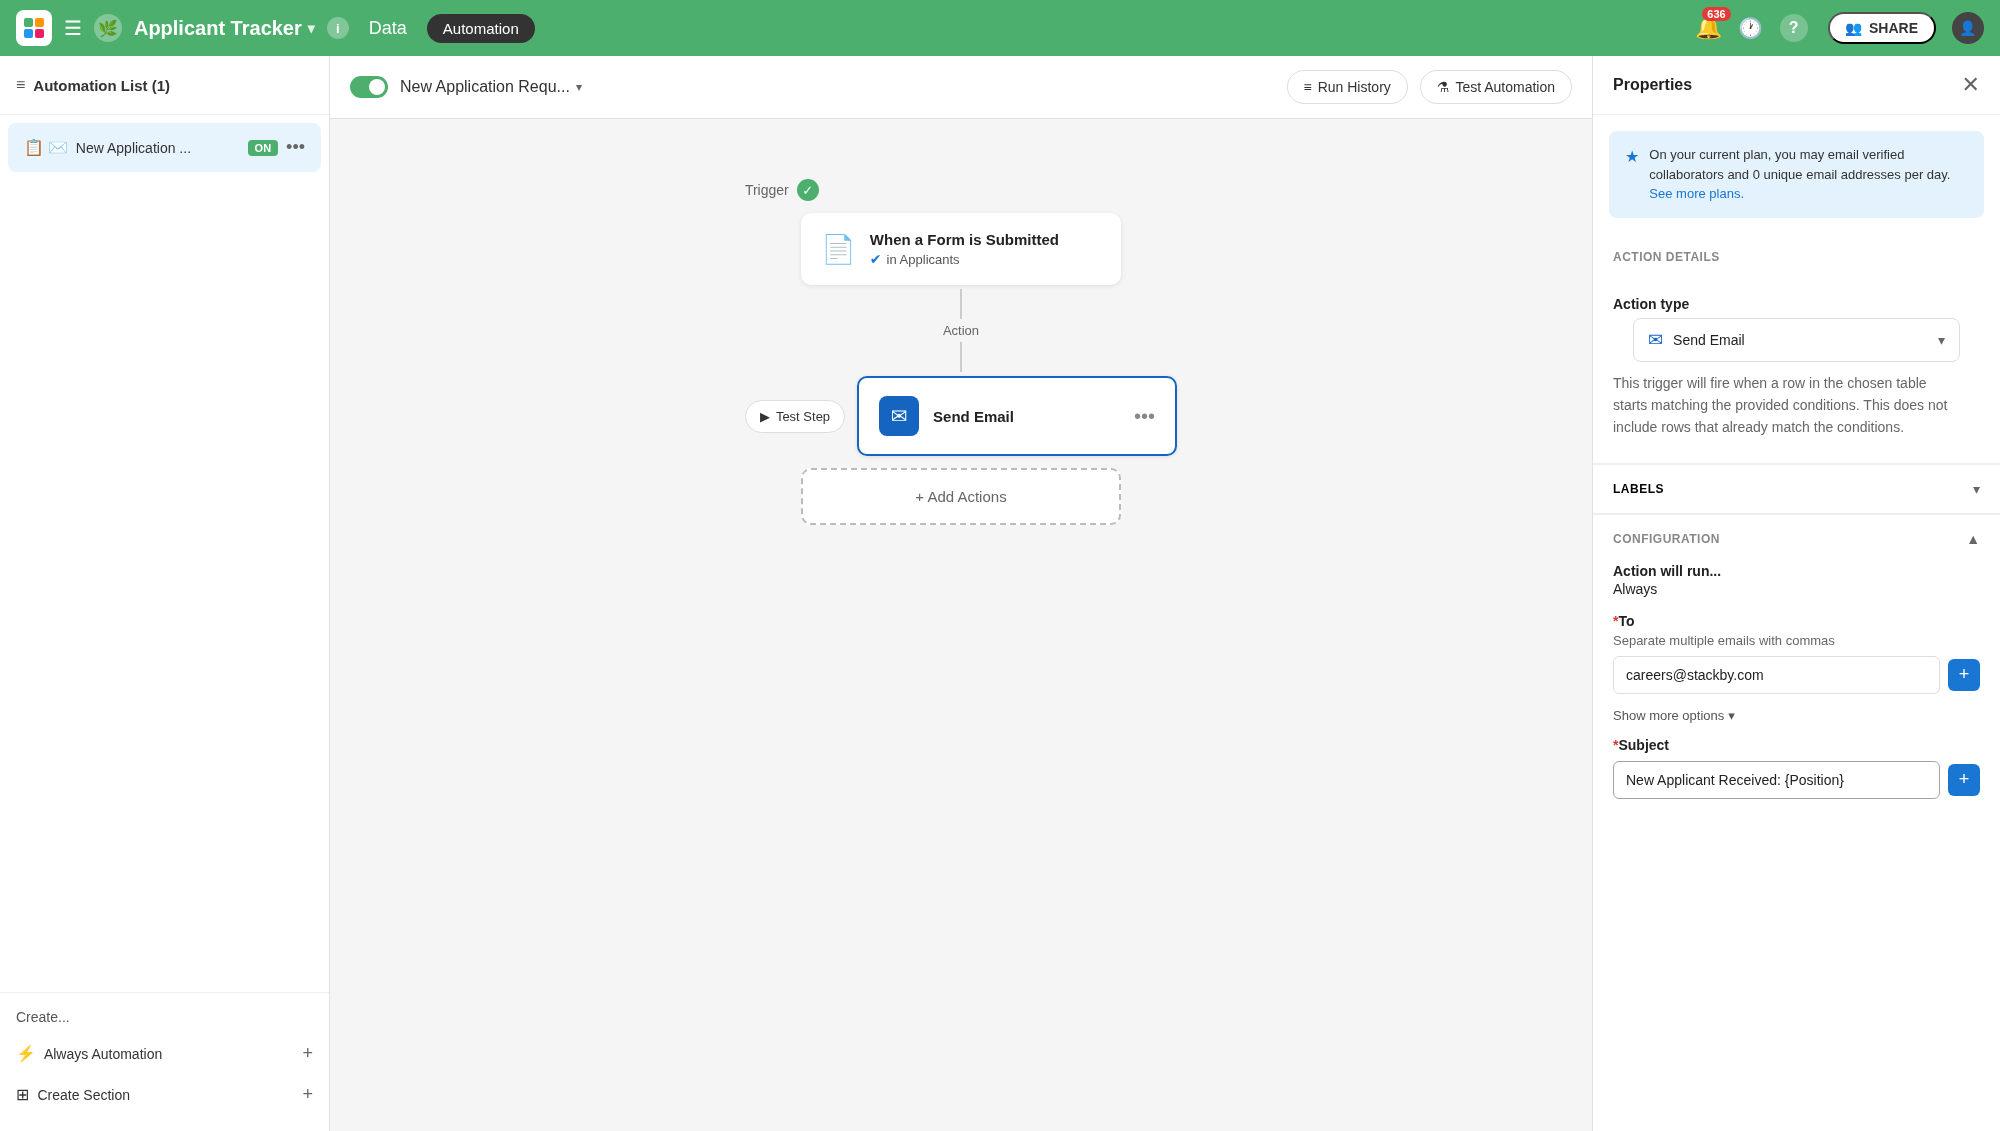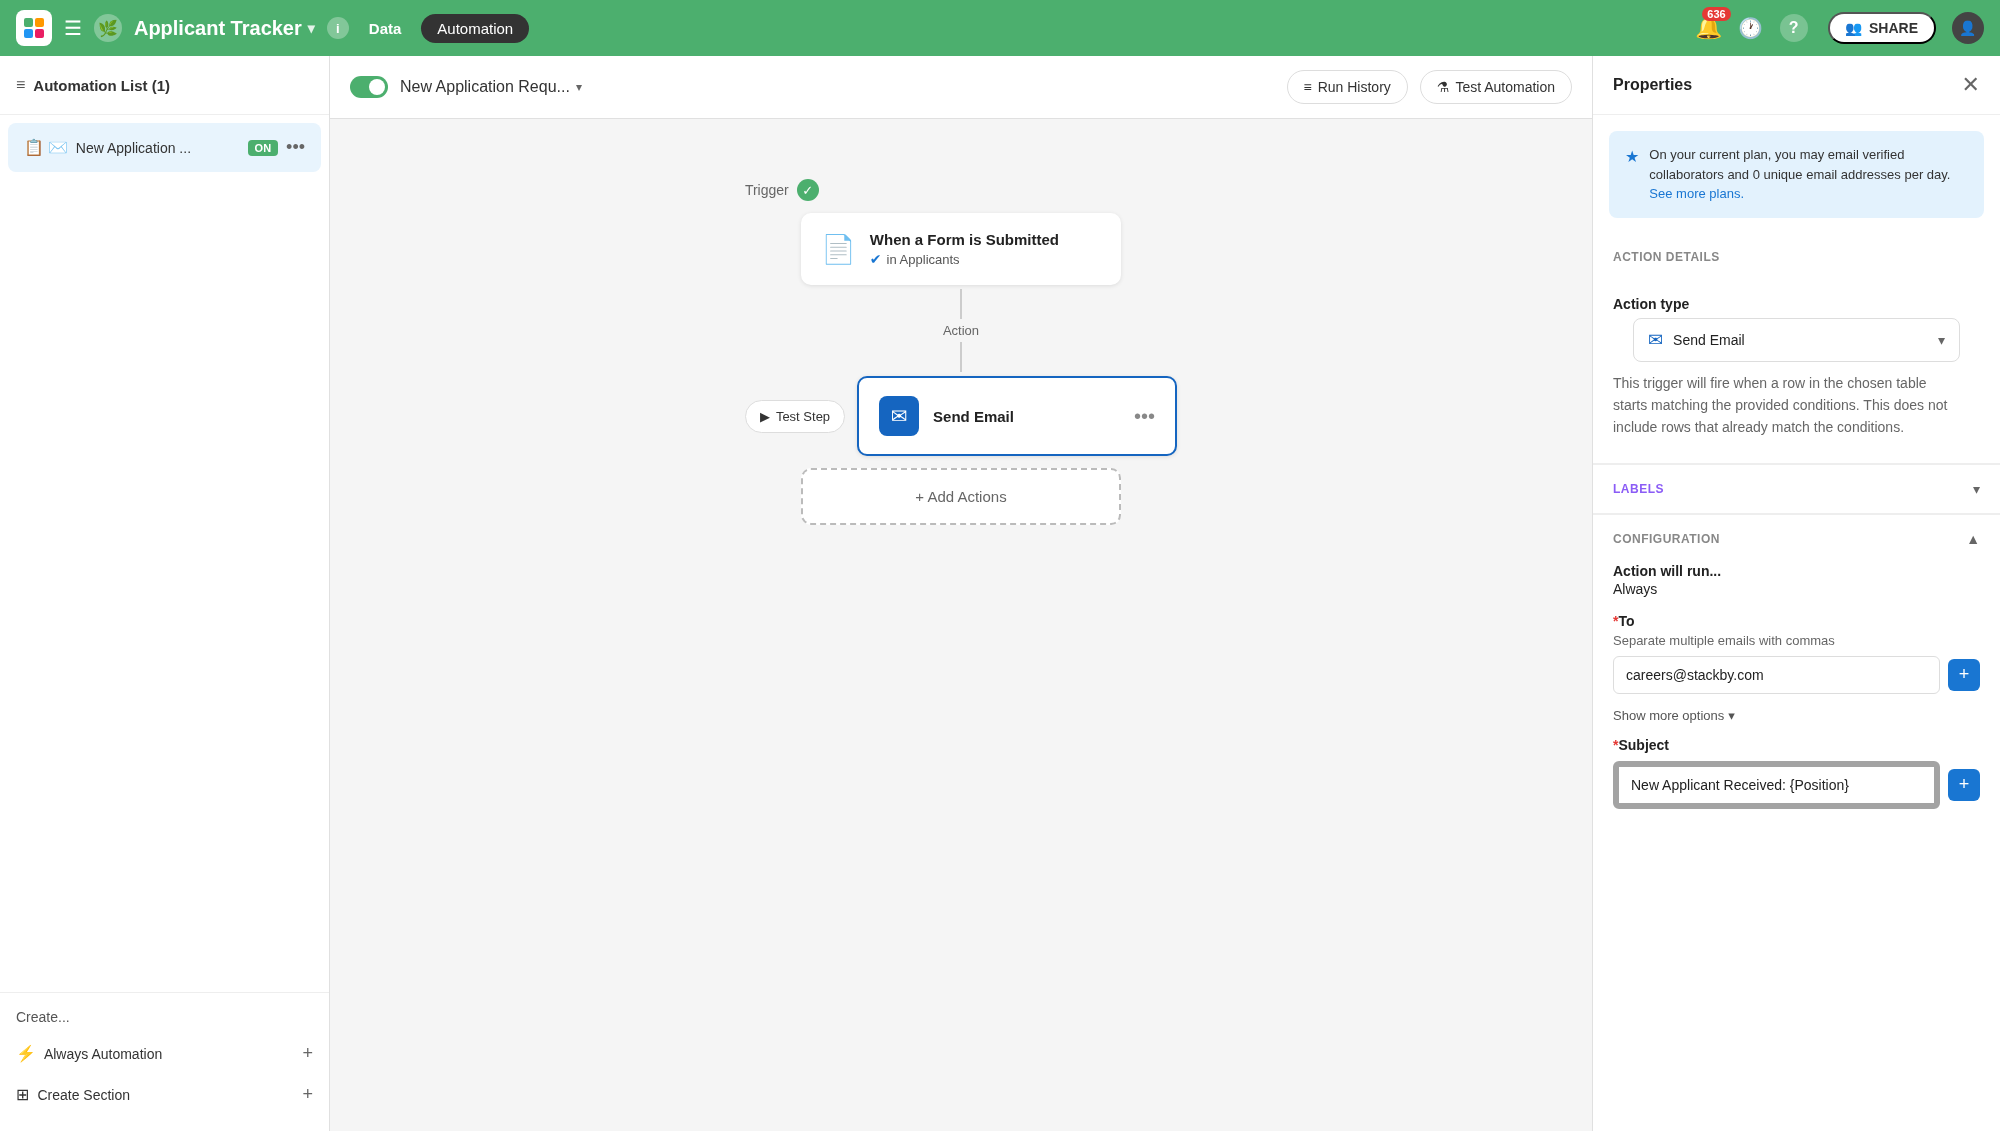--- a/index.html
+++ b/index.html
@@ -9,21 +9,21 @@
     .topnav {
       display: flex; align-items: center; background: #4caf6e; height: 56px;
       padding: 0 16px; gap: 12px; color: white;
     }
     .topnav-logo { width: 36px; height: 36px; border-radius: 8px; background: white; display: flex; align-items: center; justify-content: center; flex-shrink: 0; }
     .topnav-logo svg { width: 24px; height: 24px; }
     .topnav-hamburger { font-size: 20px; cursor: pointer; color: white; }
     .topnav-title { display: flex; align-items: center; gap: 6px; font-size: 20px; font-weight: 600; color: white; }
     .topnav-title .arrow { font-size: 14px; opacity: 0.85; }
     .topnav-info { width: 22px; height: 22px; border-radius: 50%; background: rgba(255,255,255,0.3); display: flex; align-items: center; justify-content: center; font-size: 13px; font-weight: bold; cursor: pointer; }
-    .topnav-data { font-size: 15px; font-weight: 700; color: white; cursor: pointer; padding: 4px 8px; border-radius: 6px; }
+    .topnav-data { font-size: 18px; font-weight: 400; color: white; cursor: pointer; padding: 4px 8px; border-radius: 6px; }
     .topnav-automation { background: #333; color: white; border-radius: 20px; padding: 6px 16px; font-size: 15px; font-weight: 500; cursor: pointer; }
     .topnav-spacer { flex: 1; }
     .topnav-badge-btn { position: relative; cursor: pointer; }
     .topnav-badge { position: absolute; top: -8px; right: -8px; background: #e53935; color: white; border-radius: 10px; font-size: 11px; font-weight: 700; padding: 1px 5px; }
     .topnav-bell { font-size: 22px; color: white; }
     .topnav-icon-btn { font-size: 20px; color: white; cursor: pointer; margin-left: 4px; }
     .topnav-help { width: 28px; height: 28px; border-radius: 50%; background: rgba(255,255,255,0.25); display: flex; align-items: center; justify-content: center; font-size: 16px; font-weight: bold; cursor: pointer; margin-left: 4px; }
     .topnav-share { display: flex; align-items: center; gap: 6px; background: white; color: #333; border-radius: 20px; padding: 6px 16px; font-size: 14px; font-weight: 600; cursor: pointer; margin-left: 8px; }
     .topnav-avatar { width: 32px; height: 32px; border-radius: 50%; background: #444; display: flex; align-items: center; justify-content: center; font-size: 14px; color: white; cursor: pointer; margin-left: 4px; overflow: hidden; }
 
@@ -120,42 +120,42 @@
     .action-type-label { font-size: 14px; font-weight: 600; color: #222; margin: 16px 20px 8px; }
     .action-type-select { display: flex; align-items: center; gap: 10px; border: 1px solid #ddd; border-radius: 8px; padding: 10px 14px; margin: 0 20px 10px; cursor: pointer; }
     .action-type-select-icon { font-size: 18px; color: #1565c0; }
     .action-type-select-label { flex: 1; font-size: 14px; color: #222; }
     .action-type-select-caret { font-size: 14px; color: #666; }
 
     .trigger-desc { font-size: 14px; color: #666; line-height: 1.6; margin: 8px 20px 16px; }
 
     .labels-section { border-top: 1px solid #eee; }
     .labels-header { display: flex; align-items: center; justify-content: space-between; padding: 16px 20px; cursor: pointer; }
-    .labels-title { font-size: 12px; font-weight: 700; color: #8b5cf6; letter-spacing: 0.5px; text-transform: uppercase; }
+    .labels-title { font-size: 12px; font-weight: 700; color: #000000; letter-spacing: 0.5px; text-transform: uppercase; }
 
     .config-section { border-top: 1px solid #eee; }
     .config-header { display: flex; align-items: center; justify-content: space-between; padding: 16px 20px; cursor: pointer; }
     .config-title { font-size: 12px; font-weight: 700; color: #888; letter-spacing: 0.5px; text-transform: uppercase; }
     .config-content { padding: 0 20px 16px; }
     .config-run-label { font-size: 14px; font-weight: 600; color: #222; margin-bottom: 2px; }
     .config-run-value { font-size: 14px; color: #222; margin-bottom: 16px; }
 
     .field-label { font-size: 14px; font-weight: 600; color: #222; margin-bottom: 4px; }
     .field-label .required { color: #e53935; }
     .field-hint { font-size: 13px; color: #666; margin-bottom: 8px; }
     .field-input-row { display: flex; align-items: center; gap: 8px; margin-bottom: 14px; }
     .field-input { flex: 1; border: 1px solid #ddd; border-radius: 6px; padding: 10px 12px; font-size: 14px; color: #222; outline: none; }
     .field-add-btn { width: 32px; height: 32px; border-radius: 6px; background: #1976d2; color: white; border: none; font-size: 18px; cursor: pointer; display: flex; align-items: center; justify-content: center; flex-shrink: 0; }
 
     .show-more-link { display: flex; align-items: center; gap: 4px; font-size: 13px; color: #555; cursor: pointer; margin-bottom: 14px; }
 
     .subject-label { font-size: 14px; font-weight: 600; color: #222; margin-bottom: 8px; }
     .subject-label .required { color: #e53935; }
     .subject-input-row { display: flex; align-items: center; gap: 8px; }
-    .subject-input { flex: 1; border: 6px solid #a3a3a3; border-radius: 6px; padding: 10px 12px; font-size: 14px; color: #222; outline: none; }
+    .subject-input { flex: 1; border: 1px solid #a3a3a3; border-radius: 6px; padding: 10px 12px; font-size: 14px; color: #222; outline: none; }
   </style>
 </head>
 <body>
 
 <nav class="topnav">
   <div class="topnav-logo">
     <svg viewBox="0 0 24 24" fill="none">
       <rect x="2" y="2" width="9" height="9" rx="2" fill="#4caf6e"></rect>
       <rect x="13" y="2" width="9" height="9" rx="2" fill="#ff9800"></rect>
       <rect x="2" y="13" width="9" height="9" rx="2" fill="#2196f3"></rect>

